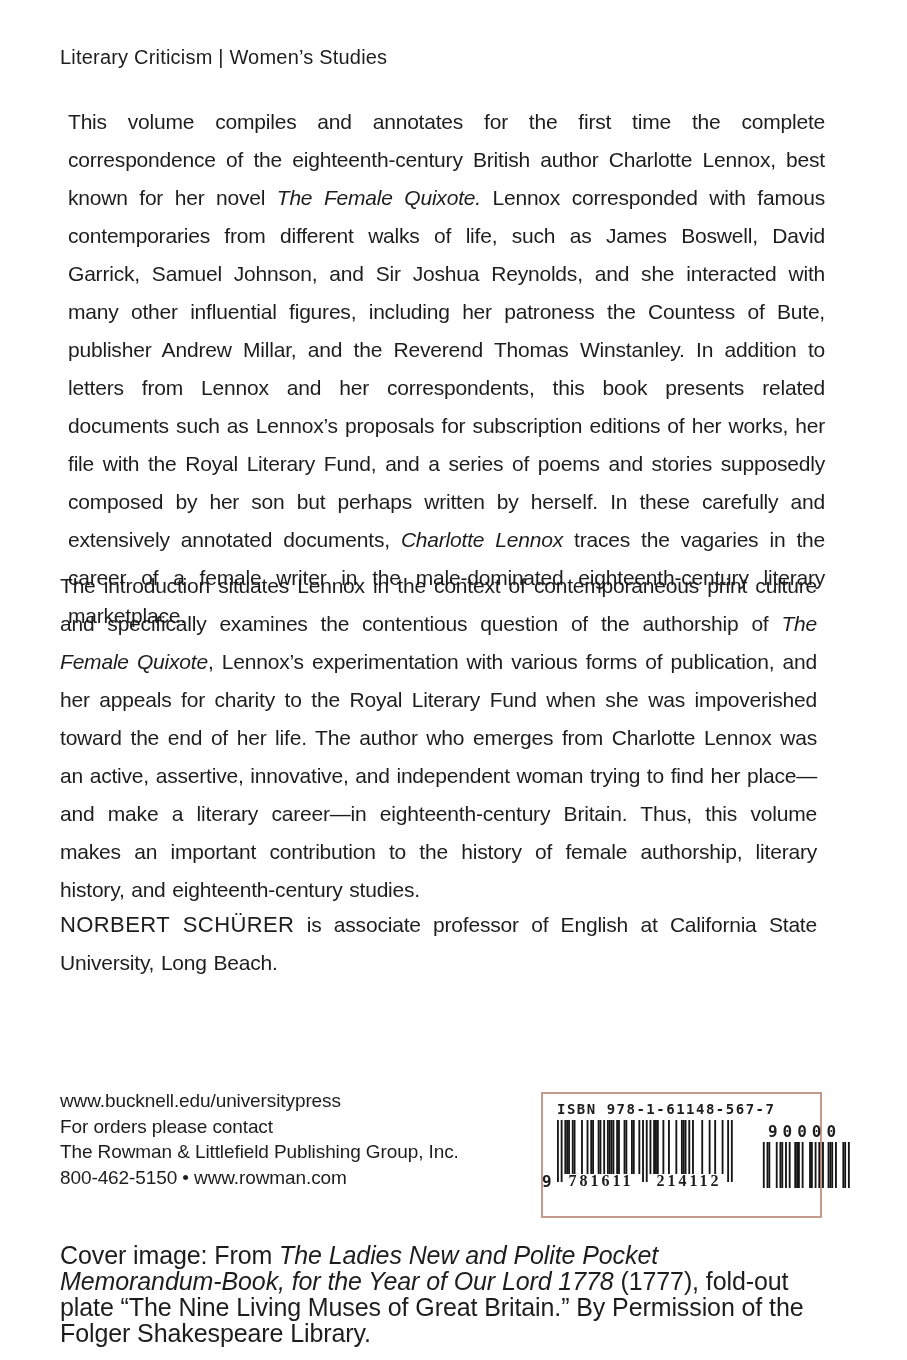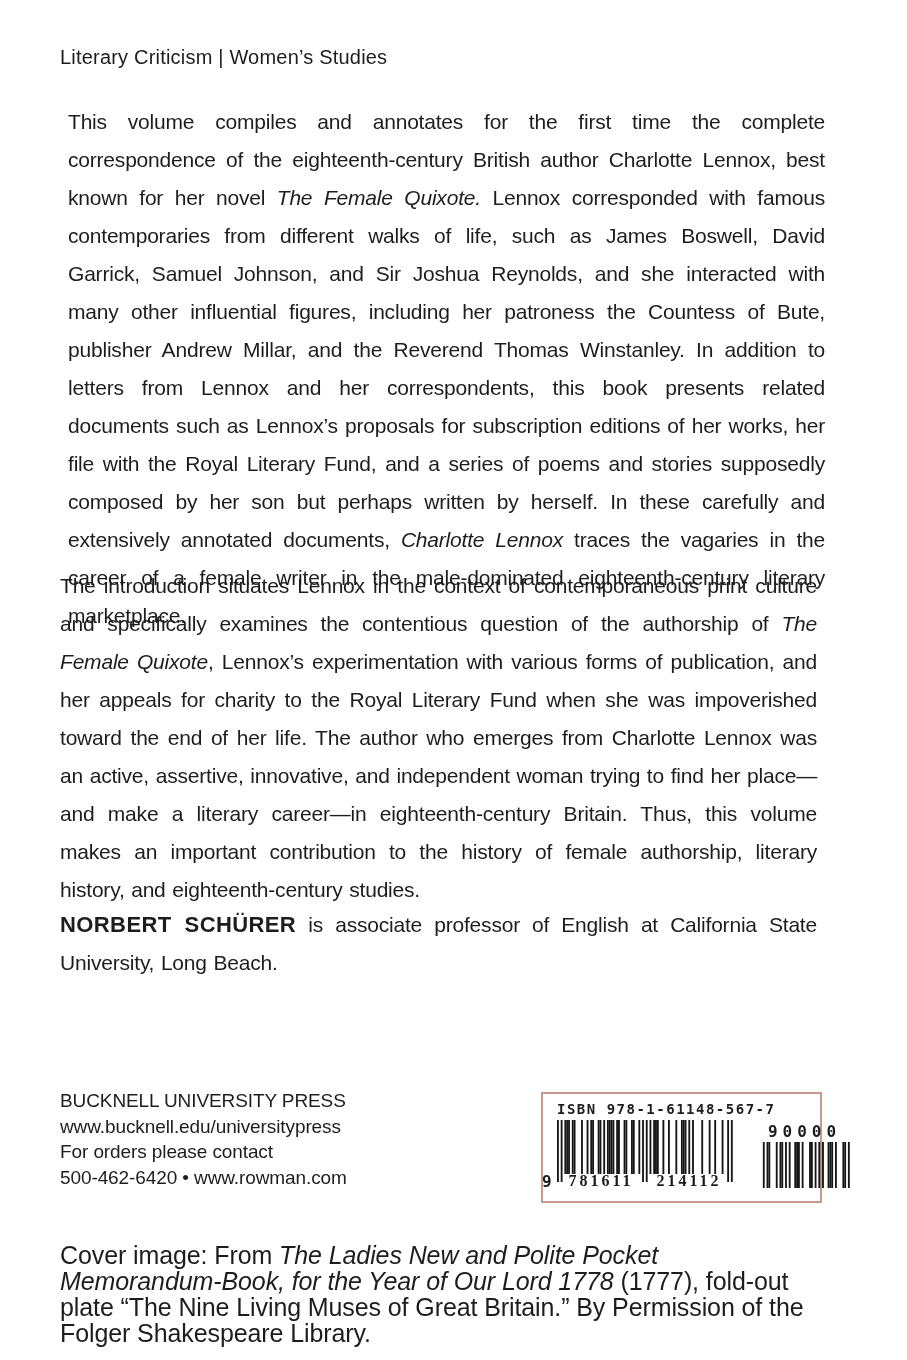--- a/index.html
+++ b/index.html
@@ -11,21 +11,21 @@
   html,body{background:#ffffff;}
   body{
     width:907px;height:1360px;
     font-family:"Liberation Sans",sans-serif;
     color:var(--ink);
     position:relative;
     background:var(--paper);
   }
   .page{position:absolute;inset:0;background:var(--paper);overflow:hidden;}
   em{font-style:italic;}
-  strong{font-weight:700;}
+  strong{font-weight:400;}
 
   .category{
     position:absolute;left:60px;top:46px;
     font-size:20px;letter-spacing:0.2px;
   }
   .body-text{
     font-size:21px;line-height:38px;
     text-align:justify;letter-spacing:-0.2px;
     word-spacing:1px;
   }
@@ -34,21 +34,21 @@
   .bio{position:absolute;left:60px;top:906px;width:757px;}
   .bio strong{font-size:22px;letter-spacing:0.4px;}
 
   .publisher{
     position:absolute;left:60px;top:1088px;
     font-size:19px;line-height:25.6px;letter-spacing:-0.1px;
   }
 
   .barcode-box{
     position:absolute;left:541px;top:1092px;
-    width:281px;height:111px;
+    width:281px;height:126px;
     border:2px solid var(--barcode-border);
     background:#fff;
     padding:7px 0 0 14px;
   }
   .isbn-label{
     font-family:"DejaVu Sans Mono",monospace;
     font-weight:700;font-size:14px;letter-spacing:1.5px;
     width:196px;text-align:center;
     margin-bottom:3px;white-space:nowrap;
   }
@@ -82,24 +82,24 @@
 
   <div class="category">Literary Criticism | Women’s Studies</div>
 
   <p class="body-text para1">This volume compiles and annotates for the first time the complete correspondence of the eighteenth-century British author Charlotte Lennox, best known for her novel <em>The Female Quixote.</em> Lennox corresponded with famous contemporaries from different walks of life, such as James Boswell, David Garrick, Samuel Johnson, and Sir Joshua Reynolds, and she interacted with many other influential figures, including her patroness the Countess of Bute, publisher Andrew Millar, and the Reverend Thomas Winstanley. In addition to letters from Lennox and her correspondents, this book presents related documents such as Lennox’s proposals for subscription editions of her works, her file with the Royal Literary Fund, and a series of poems and stories supposedly composed by her son but perhaps written by herself. In these carefully and extensively annotated documents, <em>Charlotte Lennox</em> traces the vagaries in the career of a female writer in the male-dominated eighteenth-century literary marketplace.</p>
 
   <p class="body-text para2">The introduction situates Lennox in the context of contemporaneous print culture and specifically examines the contentious question of the authorship of <em>The Female Quixote</em>, Lennox’s experimentation with various forms of publication, and her appeals for charity to the Royal Literary Fund when she was impoverished toward the end of her life. The author who emerges from Charlotte Lennox was an active, assertive, innovative, and independent woman trying to find her place—and make a literary career—in eighteenth-century Britain. Thus, this volume makes an important contribution to the history of female authorship, literary history, and eighteenth-century studies.</p>
 
   <p class="body-text bio"><strong>NORBERT SCHÜRER</strong> is associate professor of English at California State University, Long Beach.</p>
 
   <div class="publisher">
-    <div>BUCKNELL UNIVERSITY PRESS</div>
     <div>www.bucknell.edu/universitypress</div>
     <div>For orders please contact</div>
-    <div>500-462-6420 • www.rowman.com</div>
+    <div>The Rowman &amp; Littlefield Publishing Group, Inc.</div>
+    <div>800-462-5150 • www.rowman.com</div>
   </div>
 
   <div class="barcode-box">
     <div class="isbn-label">ISBN 978-1-61148-567-7</div>
     <div class="bars-row">
       <div class="ean13-col">
         <svg viewBox="0 0 175.75 62" width="175.75" height="62">
             <rect x="0" y="0" width="1.85" height="62" fill="#161616"></rect>
             <rect x="3.7" y="0" width="1.85" height="62" fill="#161616"></rect>
             <rect x="7.4" y="0" width="1.85" height="54" fill="#161616"></rect>

